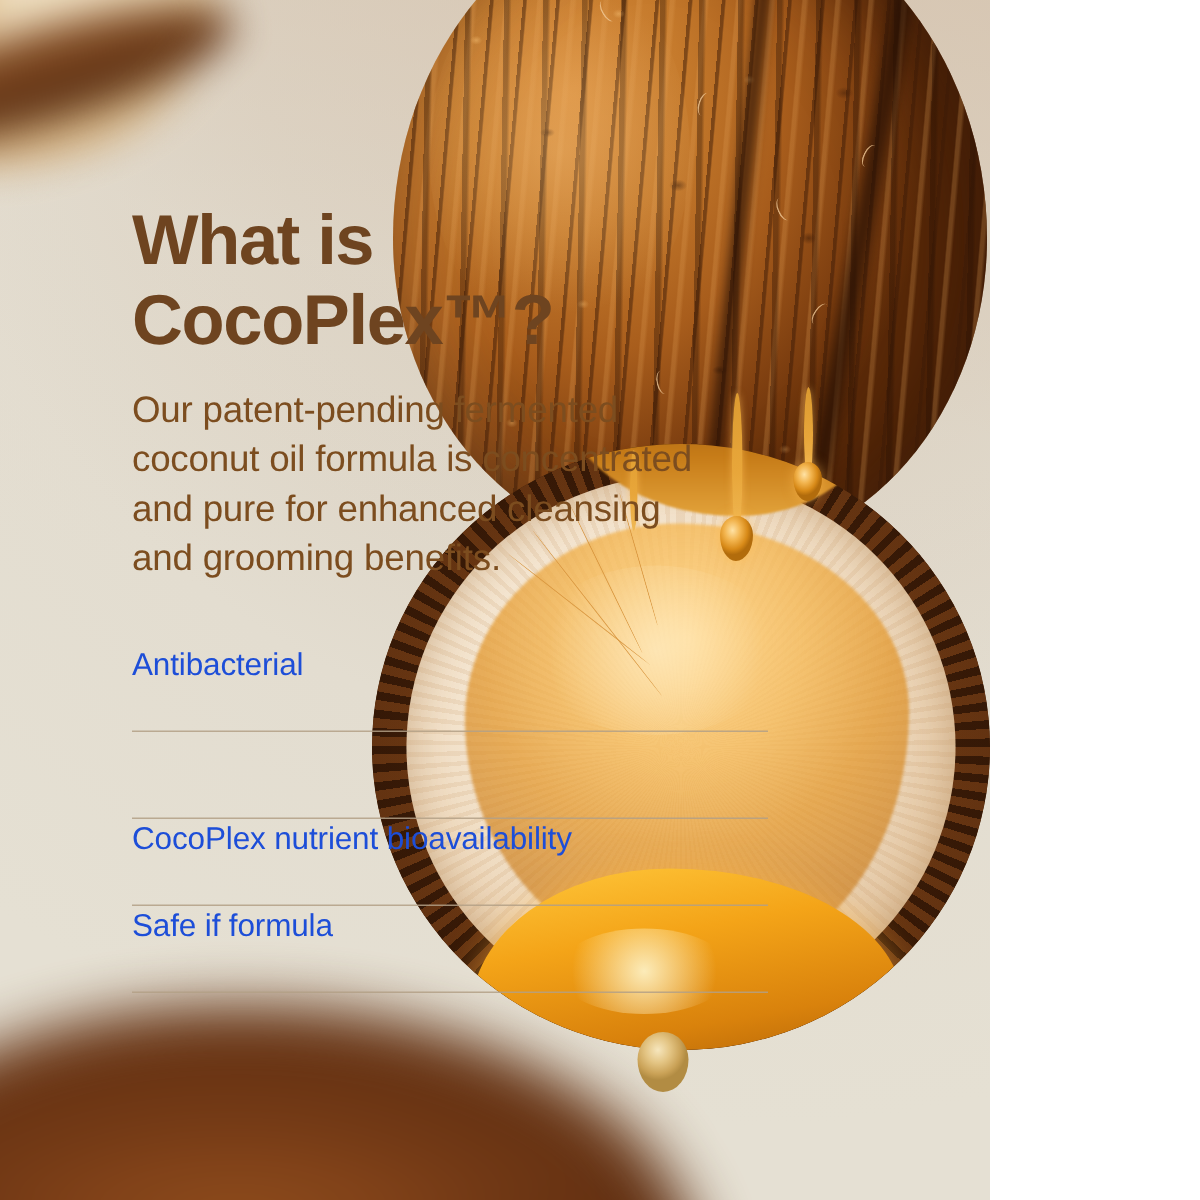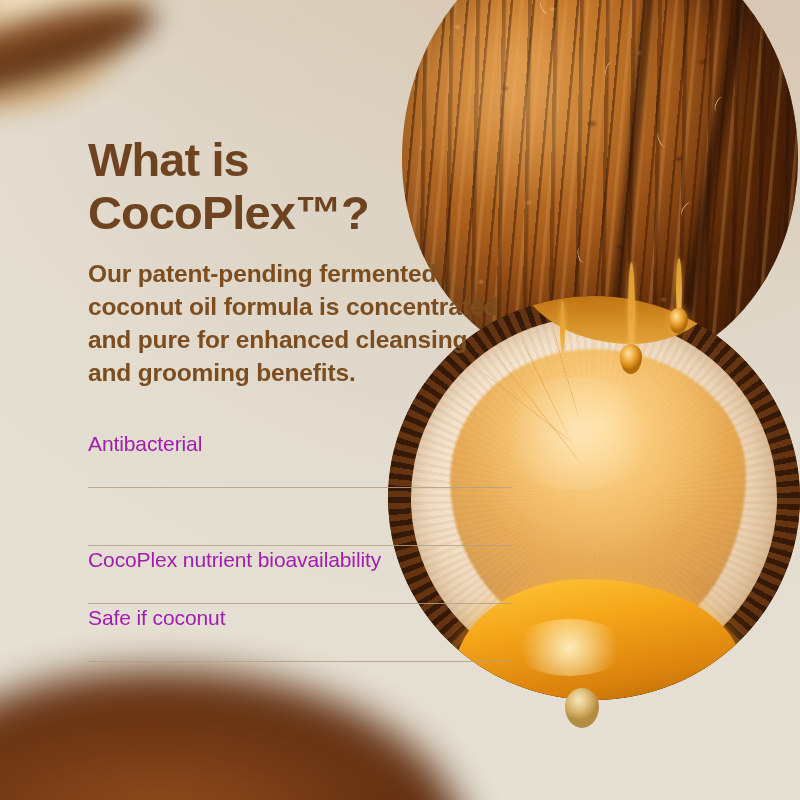--- a/index.html
+++ b/index.html
@@ -5,21 +5,21 @@
   * { margin:0; padding:0; box-sizing:border-box; }
 
   html, body {
     width:800px; height:800px;
     overflow:hidden;
     font-family:"Liberation Sans", sans-serif;
   }
 
   #poster {
     position:relative;
-    width:800px; height:800px;
+    width:660px; height:800px;
     background:#e3ddd0;
     overflow:hidden;
   }
 
   
   .bg-base {
     position:absolute; inset:0;
     background:
       radial-gradient(120% 90% at 72% 4%, #d9ccbc 0%, #dcd3c4 38%, #e3ddd0 66%, #e5e0d3 100%);
   }
@@ -280,37 +280,36 @@
   }
 
   .blurb {
     position:absolute; top:258px; left:0;
     width:426px;
     font-size:24.5px;
     line-height:1.345;
     letter-spacing:-.15px;
     color:#7c4d1f;
     white-space:pre-line;
-    font-weight:bold;
   }
 
   .benefits {
     position:absolute; top:430px; left:0;
     width:424px;
     list-style:none;
   }
   .benefit {
     position:relative;
     height:58px;
   }
   .benefit-label {
     position:absolute; left:0; top:2px;
     font-size:21px;
     letter-spacing:-.1px;
-    color:#a21caf;
+    color:#1d4ed8;
     white-space:nowrap;
   }
   .benefit-rule {
     position:absolute; left:0; bottom:0;
     width:424px; height:1px;
     background:#b3a086;
     opacity:.85;
   }
 </style>
 </head>
@@ -391,19 +390,19 @@
         <span class="benefit-rule"></span>
       </li>
       <li class="benefit">
         <span class="benefit-rule"></span>
       </li>
       <li class="benefit">
         <span class="benefit-label">CocoPlex nutrient bioavailability</span>
         <span class="benefit-rule"></span>
       </li>
       <li class="benefit">
-        <span class="benefit-label">Safe if coconut</span>
+        <span class="benefit-label">Safe if formula</span>
         <span class="benefit-rule"></span>
       </li>
     </ul>
 
   </div>
 </div>
 
 </body></html>

